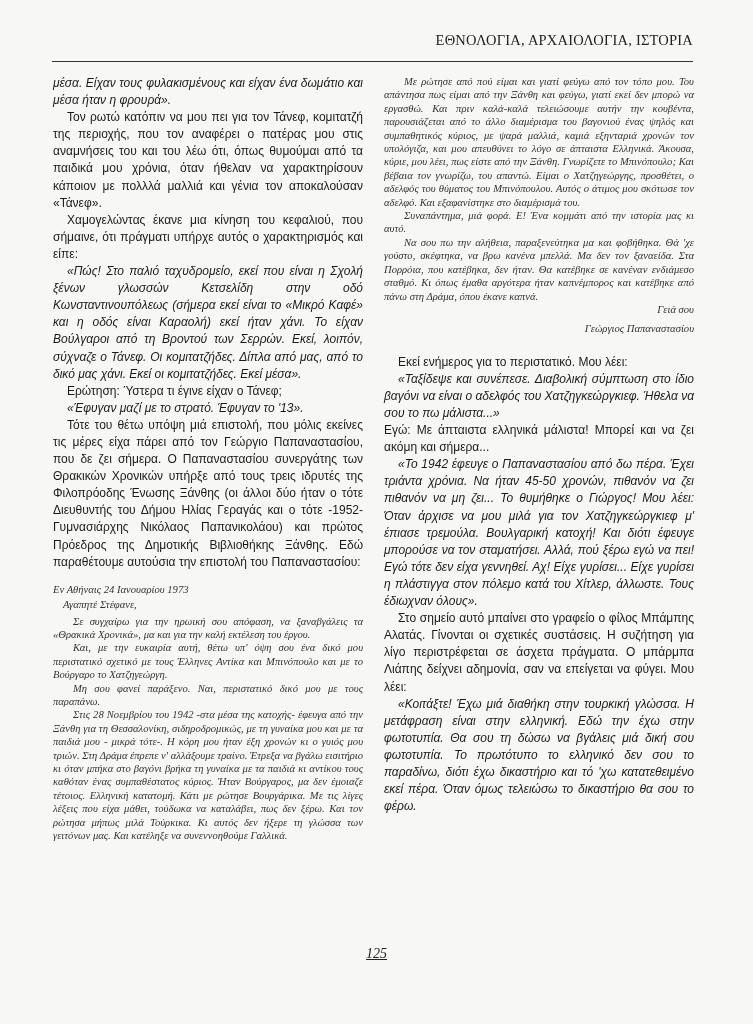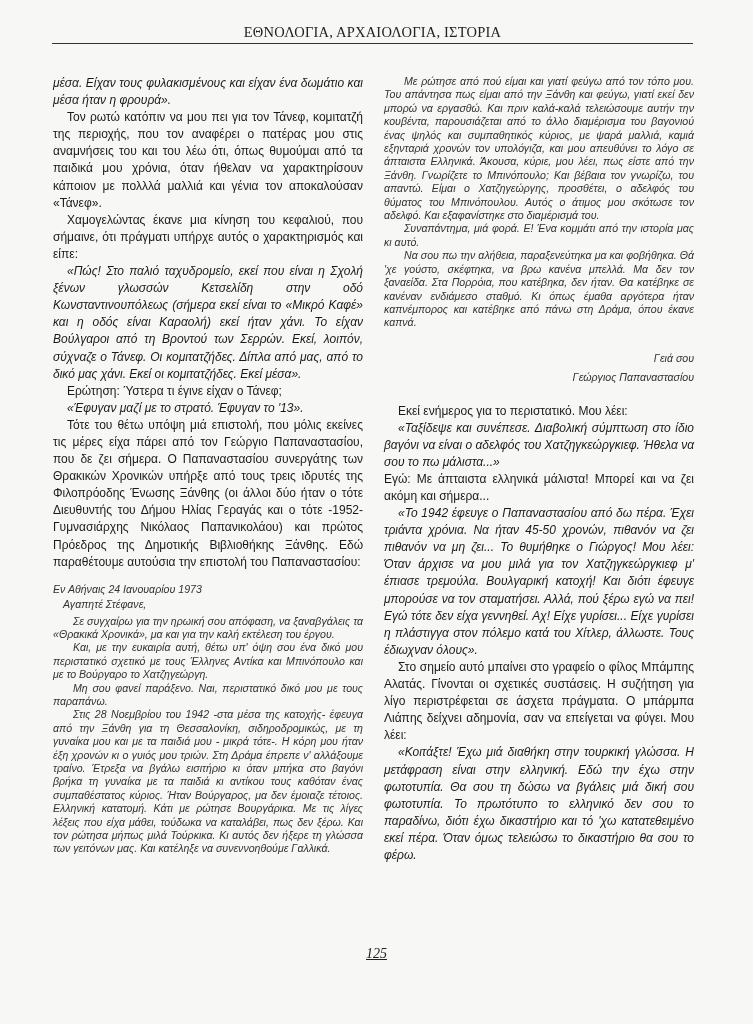--- a/index.html
+++ b/index.html
@@ -3,38 +3,38 @@
 <meta charset="utf-8">
 <style>
   html, body { margin:0; padding:0; }
   body {
     width:753px; height:1024px; overflow:hidden;
     background:#f7f7f5; color:#1a1a1a;
     font-family:"DejaVu Serif", "Liberation Serif", serif;
     position:relative;
   }
   .running-head {
-    position:absolute; left:52px; top:24px; width:641px;
-    text-align:center; font-family:"Liberation Serif", serif;
+    position:absolute; left:52px; top:32px; width:641px;
+    text-align:right; font-family:"Liberation Serif", serif;
     font-size:14.5px; letter-spacing:0.2px; color:#222;
-    padding-bottom:2px; border-bottom:1.2px solid #333;
+    padding-bottom:12px; border-bottom:1.2px solid #333;
   }
   .col { position:absolute; top:75px; }
   .col-left { left:53px; width:310px; }
   .col-right { left:384px; width:310px; }
   p { margin:0; text-align:justify; }
   .main { font-family:Liberation Sans, sans-serif; font-size:12px; line-height:17.1px; }
   .main.indent { text-indent:14px; }
   .main.it { font-style:italic; }
-  .letter { font-family:Liberation Sans, sans-serif; font-style:italic; font-size:10.6px; line-height:13.4px; color:#333; }
+  .letter { font-family:Liberation Serif, serif; font-style:italic; font-size:10.6px; line-height:13.4px; color:#333; }
   .letter.indent { text-indent:20px; }
   .letter.date { margin-top:12px; margin-bottom:2px; }
   .letter.salut { text-indent:10px; margin-bottom:3px; }
   .letter.right { text-align:right; }
-  .letter.sign1 { margin-top:22px;text-align:right; }
+  .letter.sign1 { margin-top:0;text-align:right; }
   .letter.sign2 { margin-top:6px; }
   .gap-right { height:18px; }
   .page-number {
     position:absolute; left:0; width:753px; top:946px; text-align:center;
     font-family:"Liberation Serif", serif; font-style:italic; font-size:14px; color:#222;text-decoration:underline;
   }
 </style>
 </head>
 <body>
 

